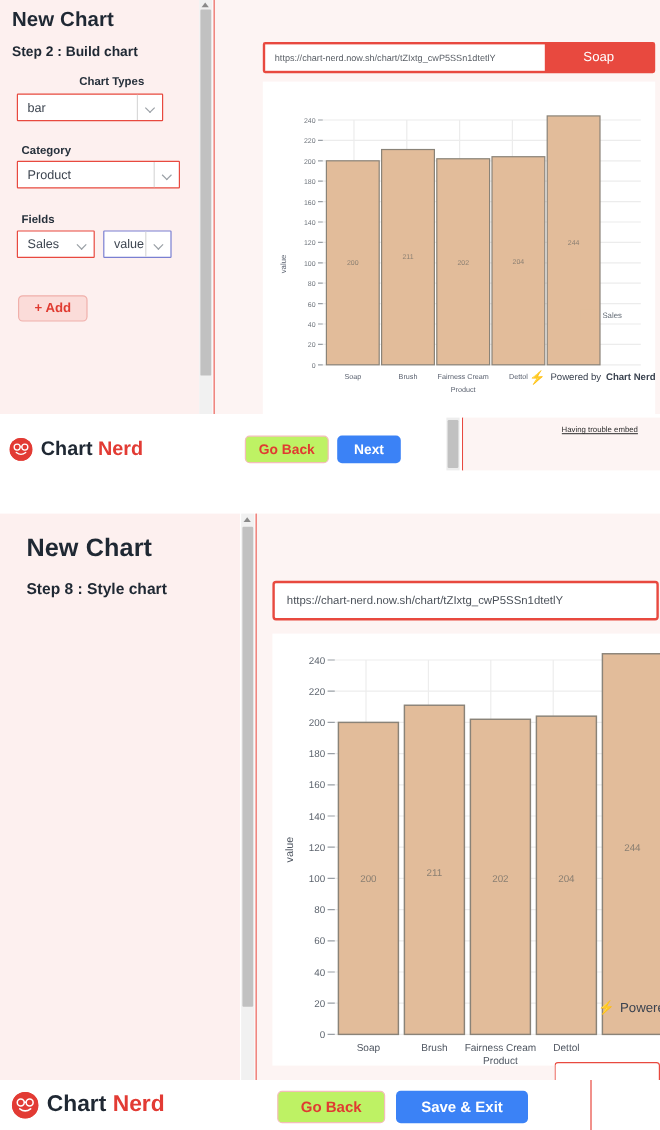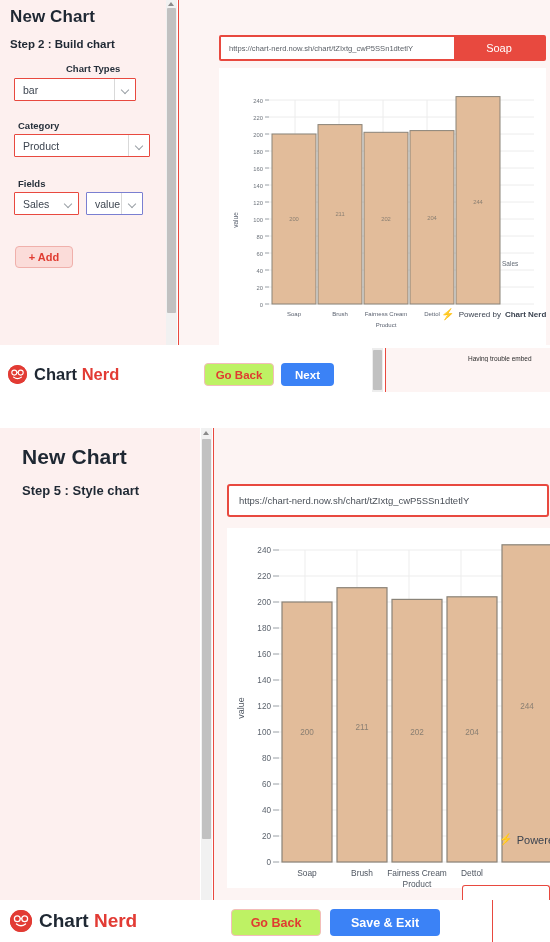--- a/index.html
+++ b/index.html
@@ -259,21 +259,21 @@
   <div style="position:absolute;left:372px;top:352px;width:178px;height:45px;background:#fff;"></div>
   <div class="vscroll" style="left:372px;top:348px;height:44px;background:#ededed;">
     <div class="thumb" style="top:2px;height:40px;"></div>
   </div>
   <div class="redline" style="left:385px;top:348px;height:44px;"></div>
   <div style="position:absolute;left:386px;top:348px;width:164px;height:44px;background:#fdf4f3;"></div>
   <div class="embed-link" style="left:468px;top:355px;width:82px;">Having trouble embed</div>
 
   <div class="panel sidebar" style="left:0;top:428px;width:200px;height:472px;">
     <div class="side-title" style="position:absolute;left:22px;top:17px;font-size:21px;">New Chart</div>
-    <div class="side-step" style="position:absolute;left:22px;top:55px;font-size:13px;">Step 5 : Style chart</div>
+    <div class="side-step" style="position:absolute;left:22px;top:55px;font-size:13px;">Step 8 : Style chart</div>
 
   </div>
 
   <div class="vscroll" style="left:201px;top:428px;height:472px;">
     <div class="arrow" style="top:3px;"></div>
     <div class="thumb" style="top:11px;height:400px;"></div>
   </div>
   <div class="redline" style="left:213px;top:428px;height:472px;"></div>
 
   <div class="panel" style="left:214px;top:428px;width:336px;height:472px;background:#fdf4f3;"></div>

